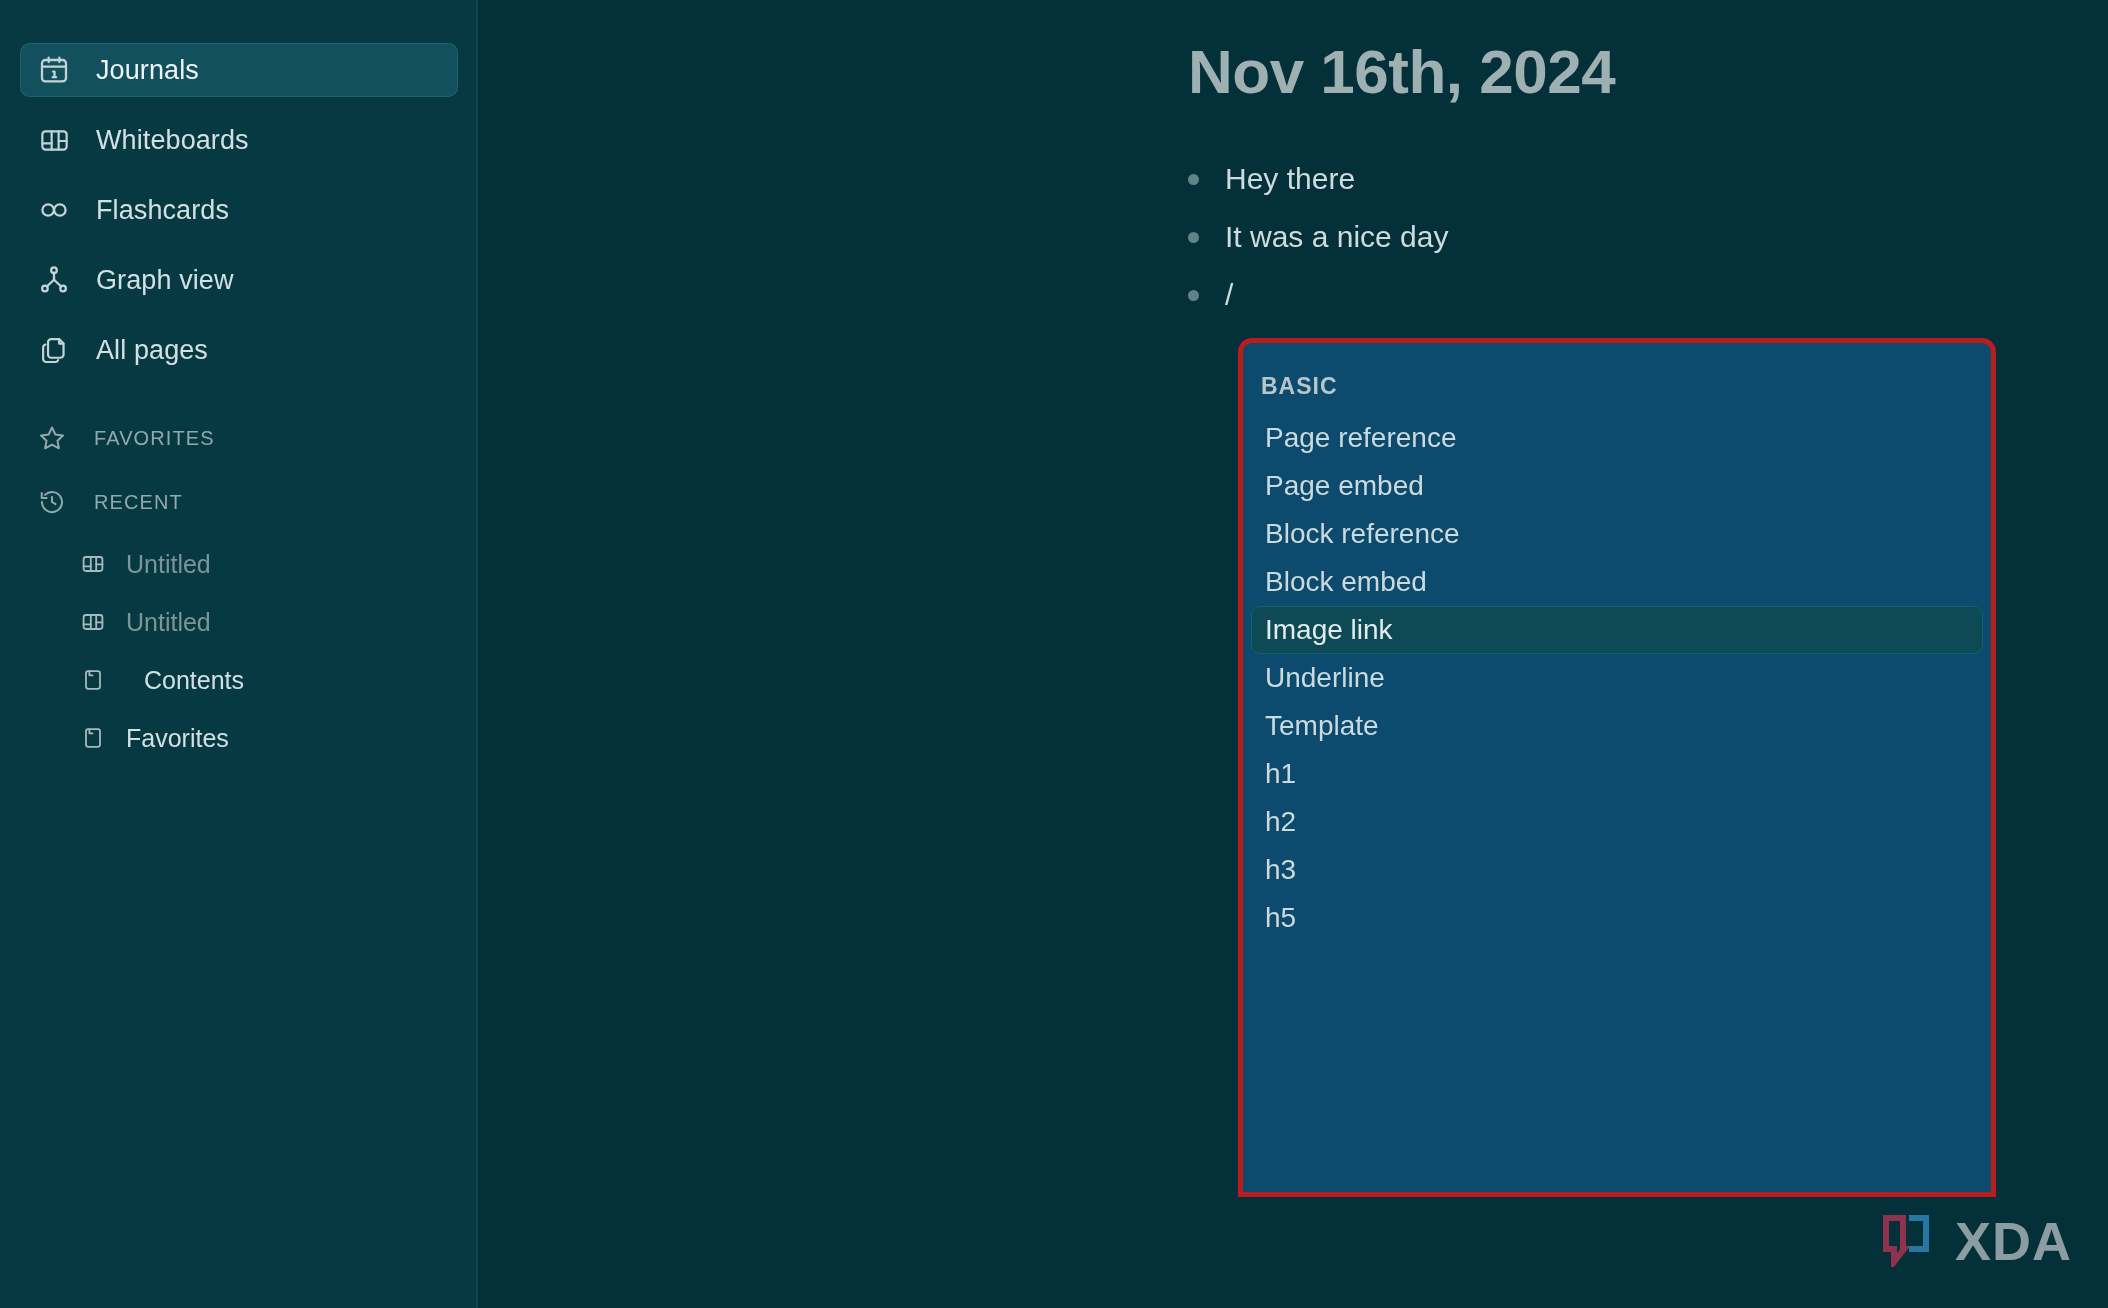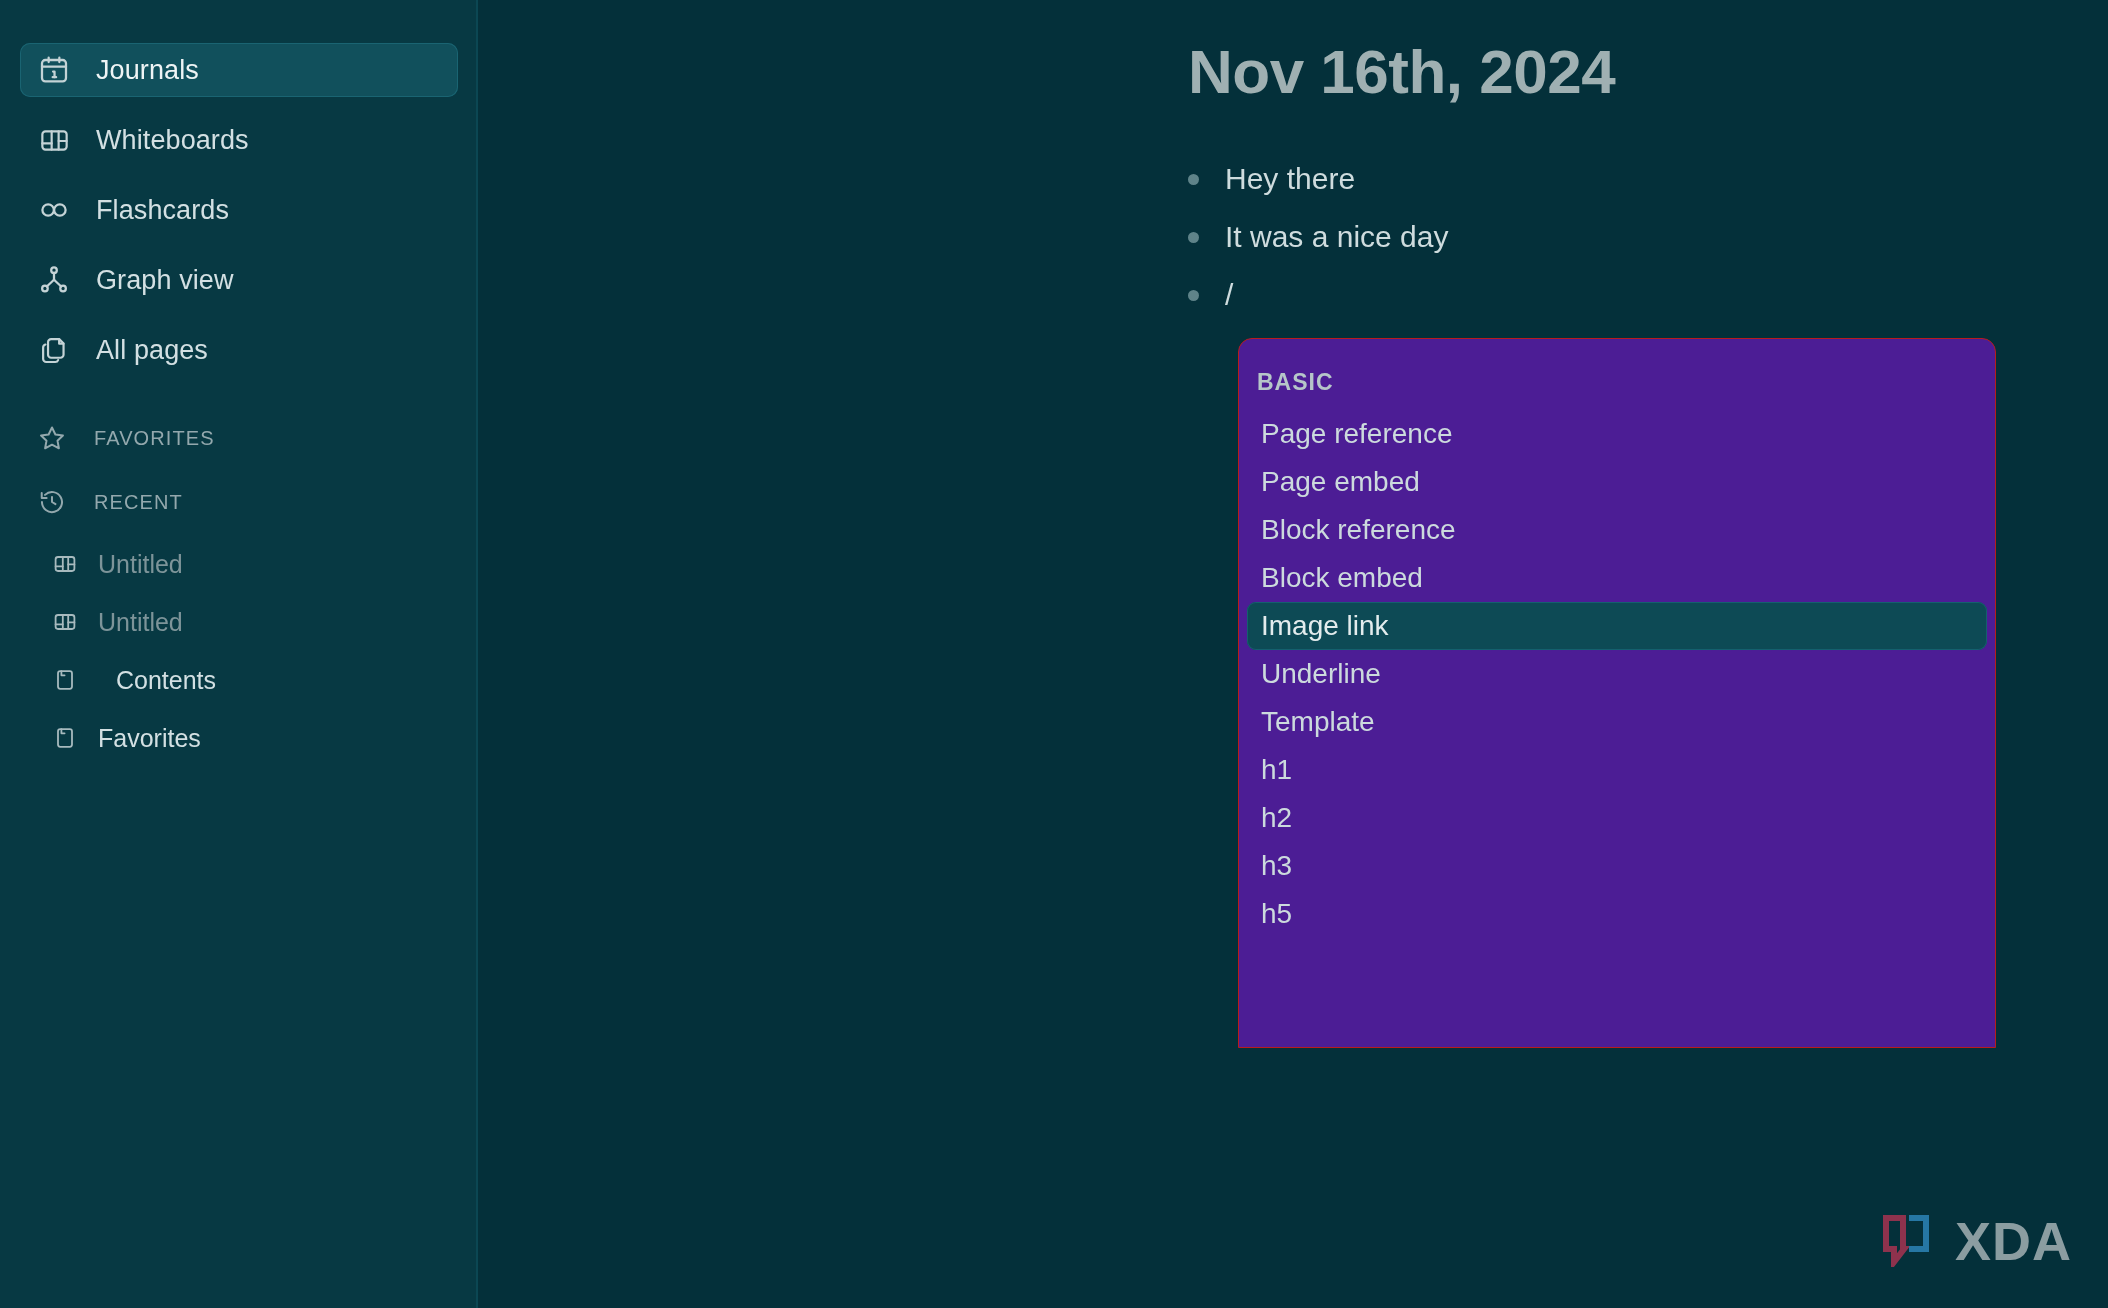--- a/index.html
+++ b/index.html
@@ -70,21 +70,21 @@
   .section .nav-ico { width:30px; height:30px; flex:0 0 30px; margin-right:27px; color:#93a8ad; }
   .section-label {
     color:#93a8ad; font-size:20px; letter-spacing:1.1px; font-weight:500;
   }
   .section.favorites { margin-top:38px; }
   .section.recent { margin-top:18px; margin-bottom:18px; }
 
   .recent-item {
     display:flex; align-items:center;
     height:42px;
-    padding-left:52px;
+    padding-left:80px;
     cursor:pointer;
   }
   .recent-ico {
     width:26px; height:26px; flex:0 0 26px;
     margin-right:20px;
     display:flex; align-items:center; justify-content:center;
     color:#a7babe;
   }
   .recent-label { font-size:25px; color:#d3e0e3; line-height:1; }
   .recent-label.muted { color:#7d9499; }
@@ -122,23 +122,23 @@
     color:#cfdcde;
     line-height:1.25;
     white-space:nowrap;
   }
 
   
   .slash-menu {
     position:absolute;
     left:760px; top:338px;
     width:758px;
-    height:710px;
-    background:#4c1d95;
-    border:1px solid #b91c1c;
+    height:859px;
+    background:#0c4a6e;
+    border:5px solid #b91c1c;
     border-top-left-radius:14px;
     border-top-right-radius:14px;
     overflow:hidden;
   }
   .menu-group-title {
     color:#b6c6c9;
     font-size:23px;
     font-weight:600;
     letter-spacing:1px;
     padding:30px 0 0 18px;

